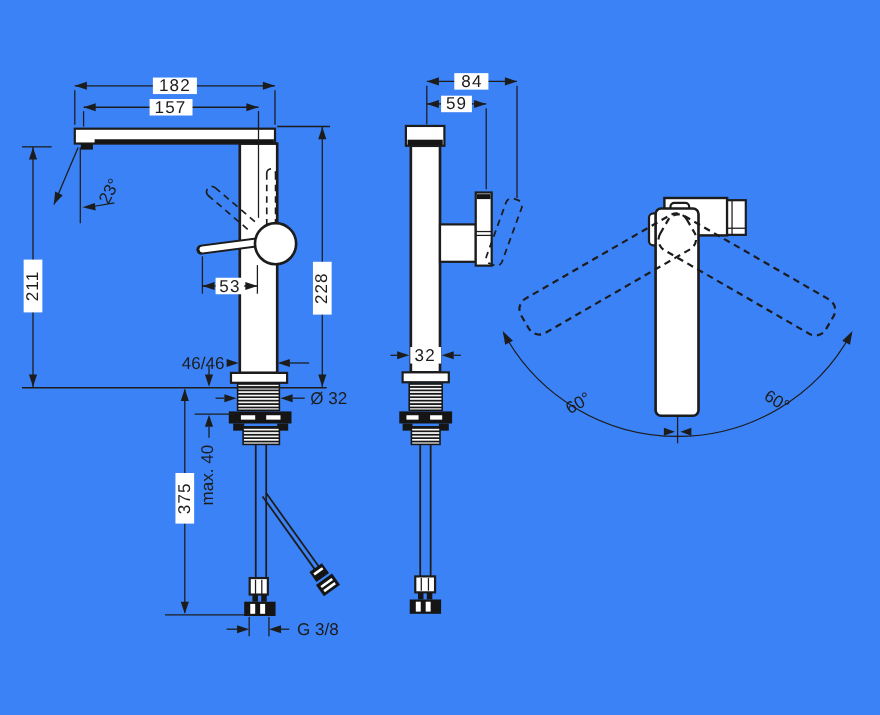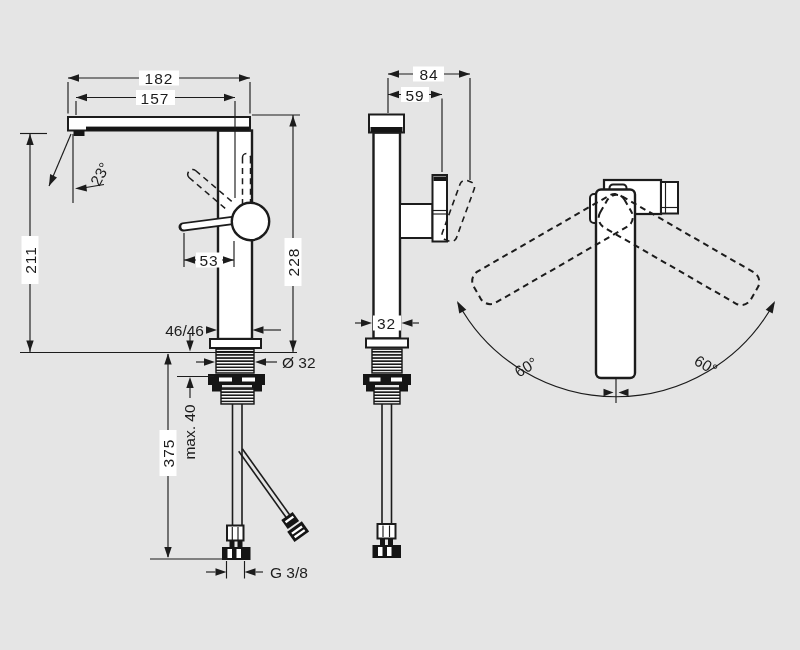--- a/index.html
+++ b/index.html
@@ -1,16 +1,16 @@
 <!DOCTYPE html>
 <html><head>
 <meta charset="utf-8">
 <style>
   html,body{margin:0;padding:0;background:#ffffff;}
-  .page{width:800px;height:650px;background:#e5e5e5;position:relative;overflow:hidden;}
+  .page{width:800px;height:650px;background:#3b82f6;position:relative;overflow:hidden;}
   svg{display:block;}
   text{font-family:"Liberation Sans","DejaVu Sans",sans-serif;fill:#1c1c1c;font-size:15.5px;}
   .dimtext{letter-spacing:1px;}
   .obj{fill:#ffffff;stroke:#1c1c1c;}
   .dark{fill:#151515;stroke:none;}
   .thin{stroke:#1c1c1c;stroke-width:1.15;fill:none;}
   .med{stroke:#1c1c1c;stroke-width:1.6;fill:none;}
   .ah{fill:#1c1c1c;stroke:none;}
   .dash{stroke:#1c1c1c;fill:none;stroke-dasharray:6 4.4;}
 </style>

